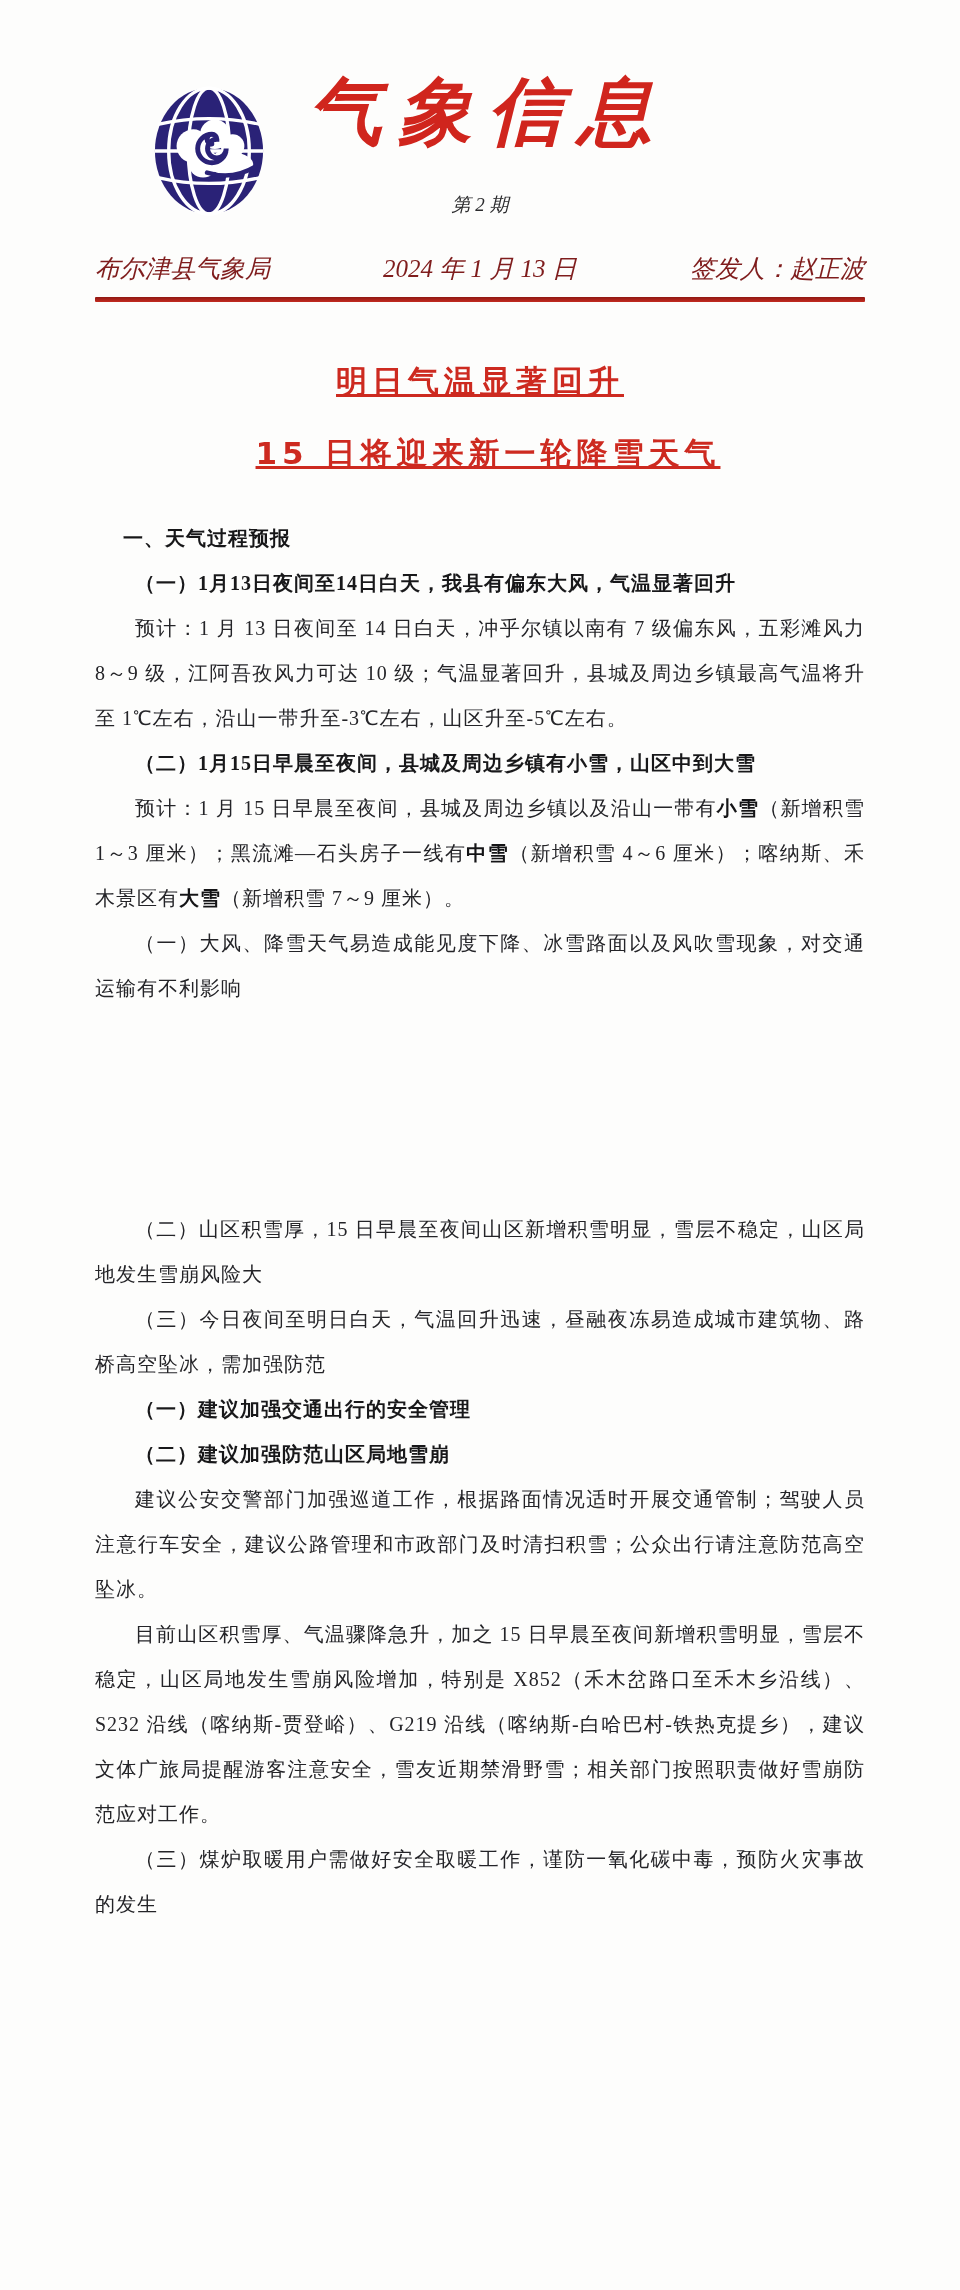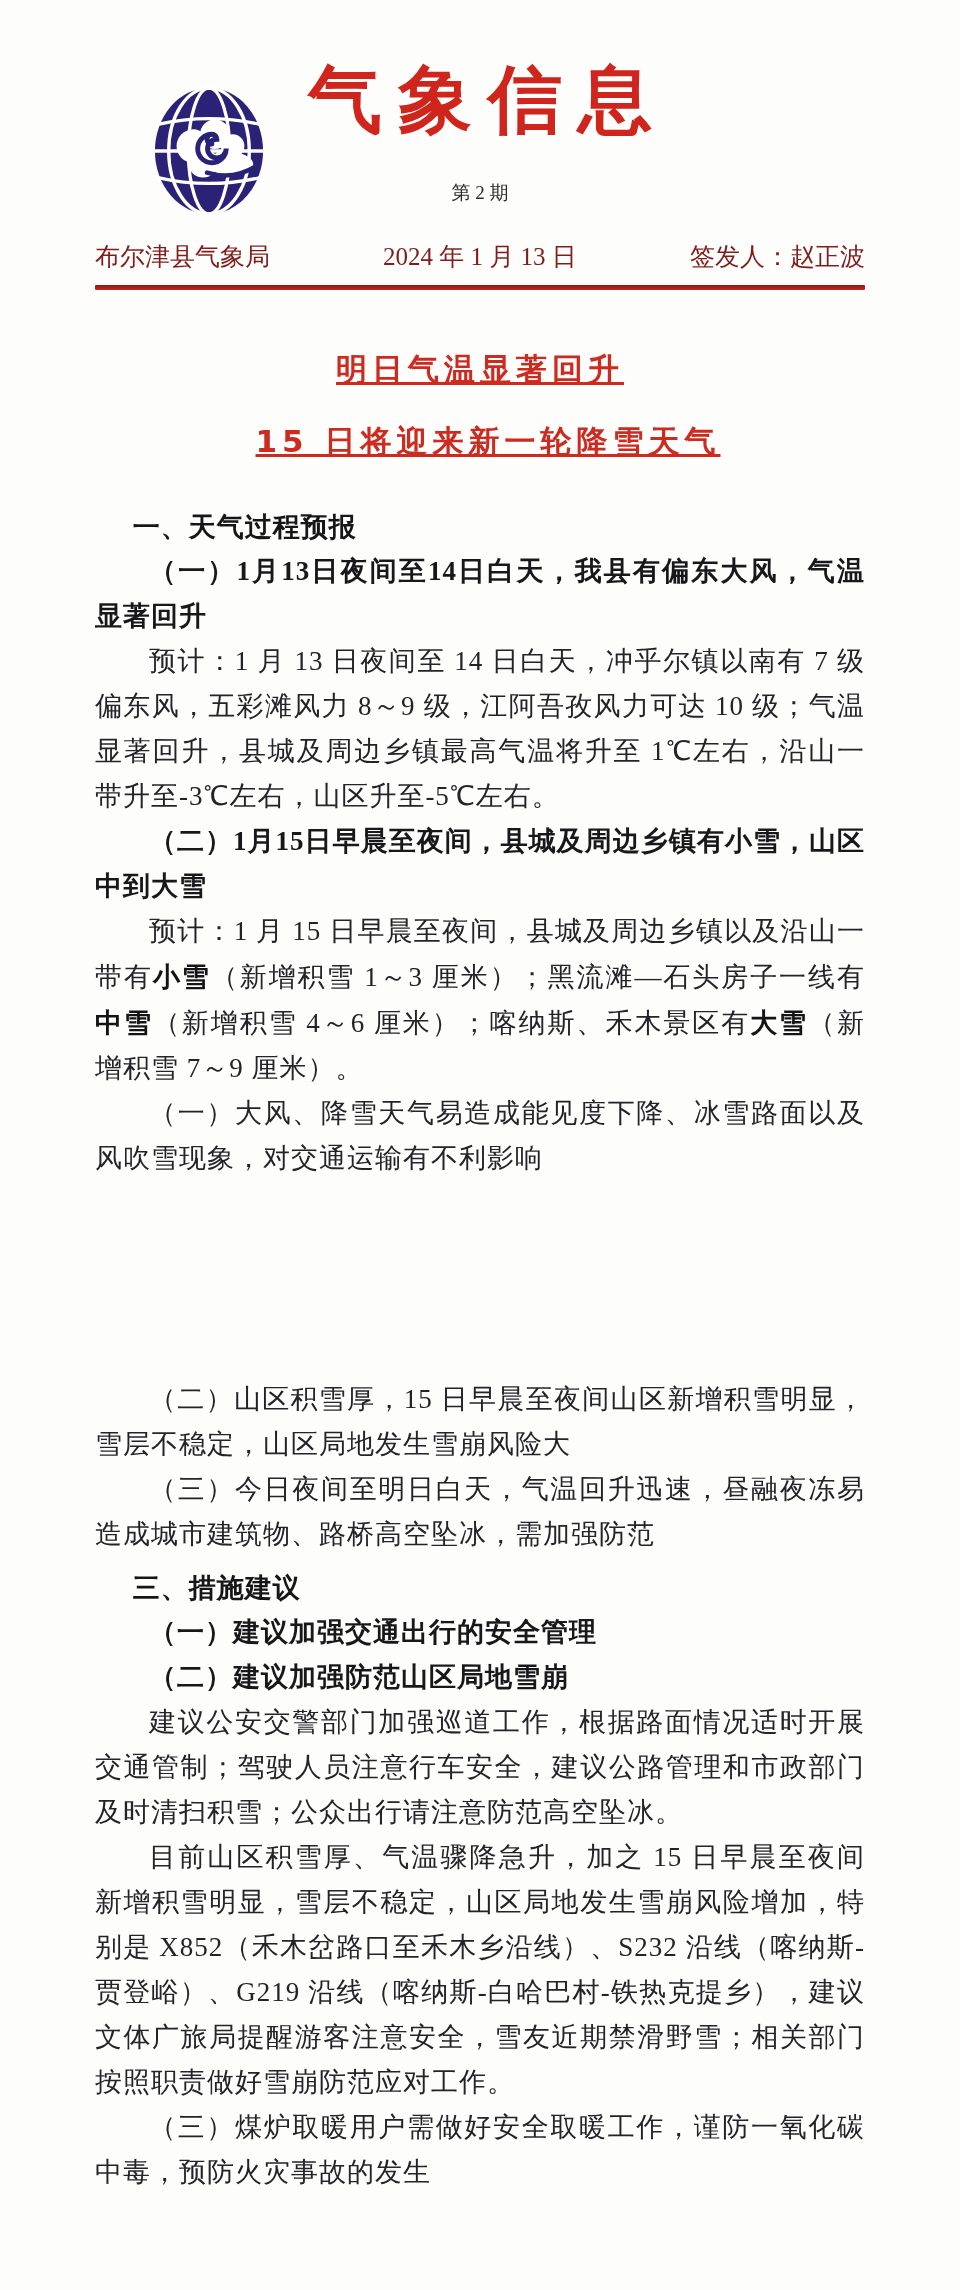--- a/index.html
+++ b/index.html
@@ -7,21 +7,21 @@
   body { font-family: "Liberation Serif", serif; color: #1f1f21; }
   .page {
     position: relative;
     width: 960px;
     min-height: 2290px;
     margin: 0 auto;
     background: #fdfdfc;
     overflow: hidden;
   }
   
-  .header { position: relative; padding-top: 48px; }
+  .header { position: relative; padding-top: 60px; font-style: italic; }
   .logo {
     position: absolute;
     left: 150px;
     top: 84px;
     width: 118px;
     height: 134px;
   }
   .main-title {
     text-align: center;
     font-family: "DejaVu Sans", sans-serif;
@@ -63,21 +63,21 @@
     font-size: 31px;
     line-height: 42px;
     letter-spacing: 5px;
     color: #cd2a20;
     text-decoration: underline;
   }
   .headline .h-line + .h-line { margin-top: 30px; padding-left: 16px; }
   
   .doc-body {
     margin: 42px 95px 0 95px;
-    font-size: 27px;
+    font-size: 20px;
     line-height: 45px;
     text-align: justify;
     letter-spacing: 1px;
   }
   .sec-heading {
     font-family: "DejaVu Sans", sans-serif;
     font-weight: bold;
     color: #161618;
     text-indent: 1.4em;
   }
@@ -137,21 +137,20 @@
     <div class="sec-heading">一、天气过程预报</div>
     <p class="para bold">（一）1月13日夜间至14日白天，我县有偏东大风，气温显著回升</p>
     <p class="para">预计：1 月 13 日夜间至 14 日白天，冲乎尔镇以南有 7 级偏东风，五彩滩风力 8～9 级，江阿吾孜风力可达 10 级；气温显著回升，县城及周边乡镇最高气温将升至 1℃左右，沿山一带升至-3℃左右，山区升至-5℃左右。</p>
     <p class="para bold">（二）1月15日早晨至夜间，县城及周边乡镇有小雪，山区中到大雪</p>
     <p class="para"><span>预计：1 月 15 日早晨至夜间，县城及周边乡镇以及沿山一带有</span><span class="b">小雪</span><span>（新增积雪 1～3 厘米）；黑流滩—石头房子一线有</span><span class="b">中雪</span><span>（新增积雪 4～6 厘米）；喀纳斯、禾木景区有</span><span class="b">大雪</span><span>（新增积雪 7～9 厘米）。</span></p>
 
     <p class="para">（一）大风、降雪天气易造成能见度下降、冰雪路面以及风吹雪现象，对交通运输有不利影响</p>
     <p class="para big-gap">（二）山区积雪厚，15 日早晨至夜间山区新增积雪明显，雪层不稳定，山区局地发生雪崩风险大</p>
     <p class="para">（三）今日夜间至明日白天，气温回升迅速，昼融夜冻易造成城市建筑物、路桥高空坠冰，需加强防范</p>
 
-    <div class="sec-heading gap-xs">三、措施建议</div>
     <p class="para bold">（一）建议加强交通出行的安全管理</p>
     <p class="para bold">（二）建议加强防范山区局地雪崩</p>
     <p class="para">建议公安交警部门加强巡道工作，根据路面情况适时开展交通管制；驾驶人员注意行车安全，建议公路管理和市政部门及时清扫积雪；公众出行请注意防范高空坠冰。</p>
     <p class="para">目前山区积雪厚、气温骤降急升，加之 15 日早晨至夜间新增积雪明显，雪层不稳定，山区局地发生雪崩风险增加，特别是 X852（禾木岔路口至禾木乡沿线）、S232 沿线（喀纳斯-贾登峪）、G219 沿线（喀纳斯-白哈巴村-铁热克提乡），建议文体广旅局提醒游客注意安全，雪友近期禁滑野雪；相关部门按照职责做好雪崩防范应对工作。</p>
     <p class="para">（三）煤炉取暖用户需做好安全取暖工作，谨防一氧化碳中毒，预防火灾事故的发生</p>
   </div>
 
 </div>
 
 </body></html>

